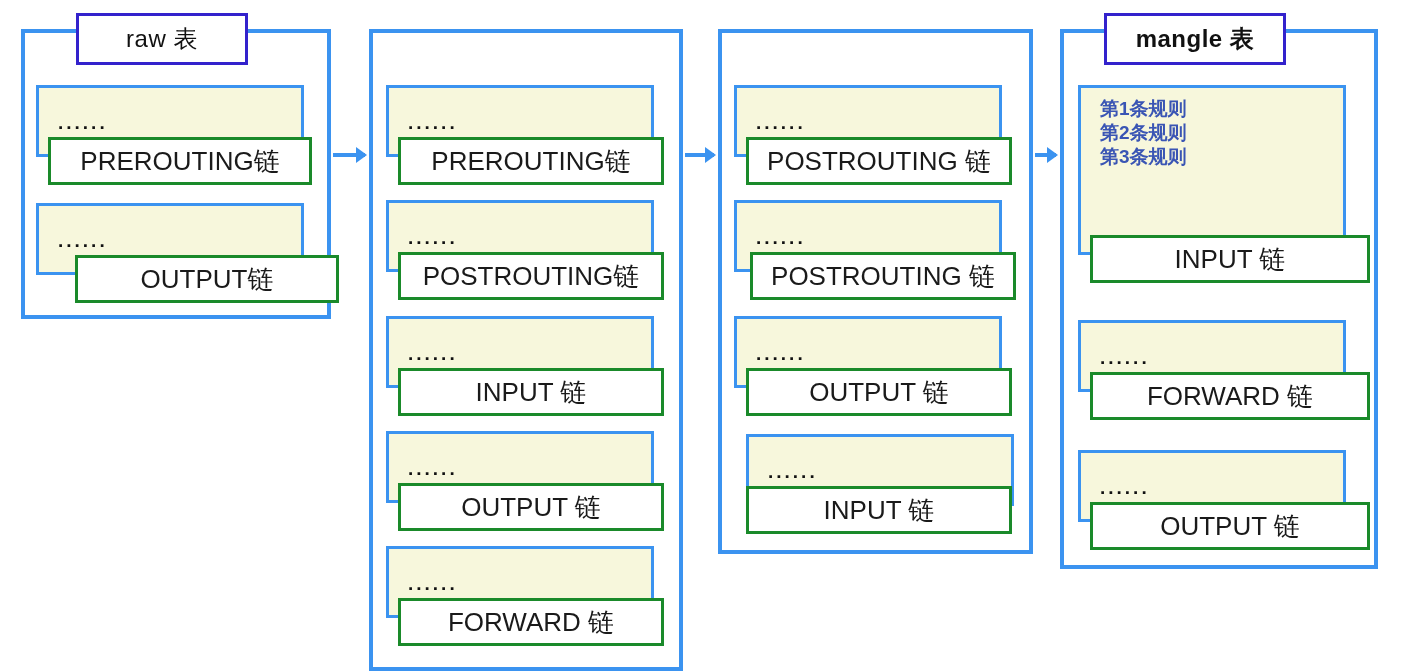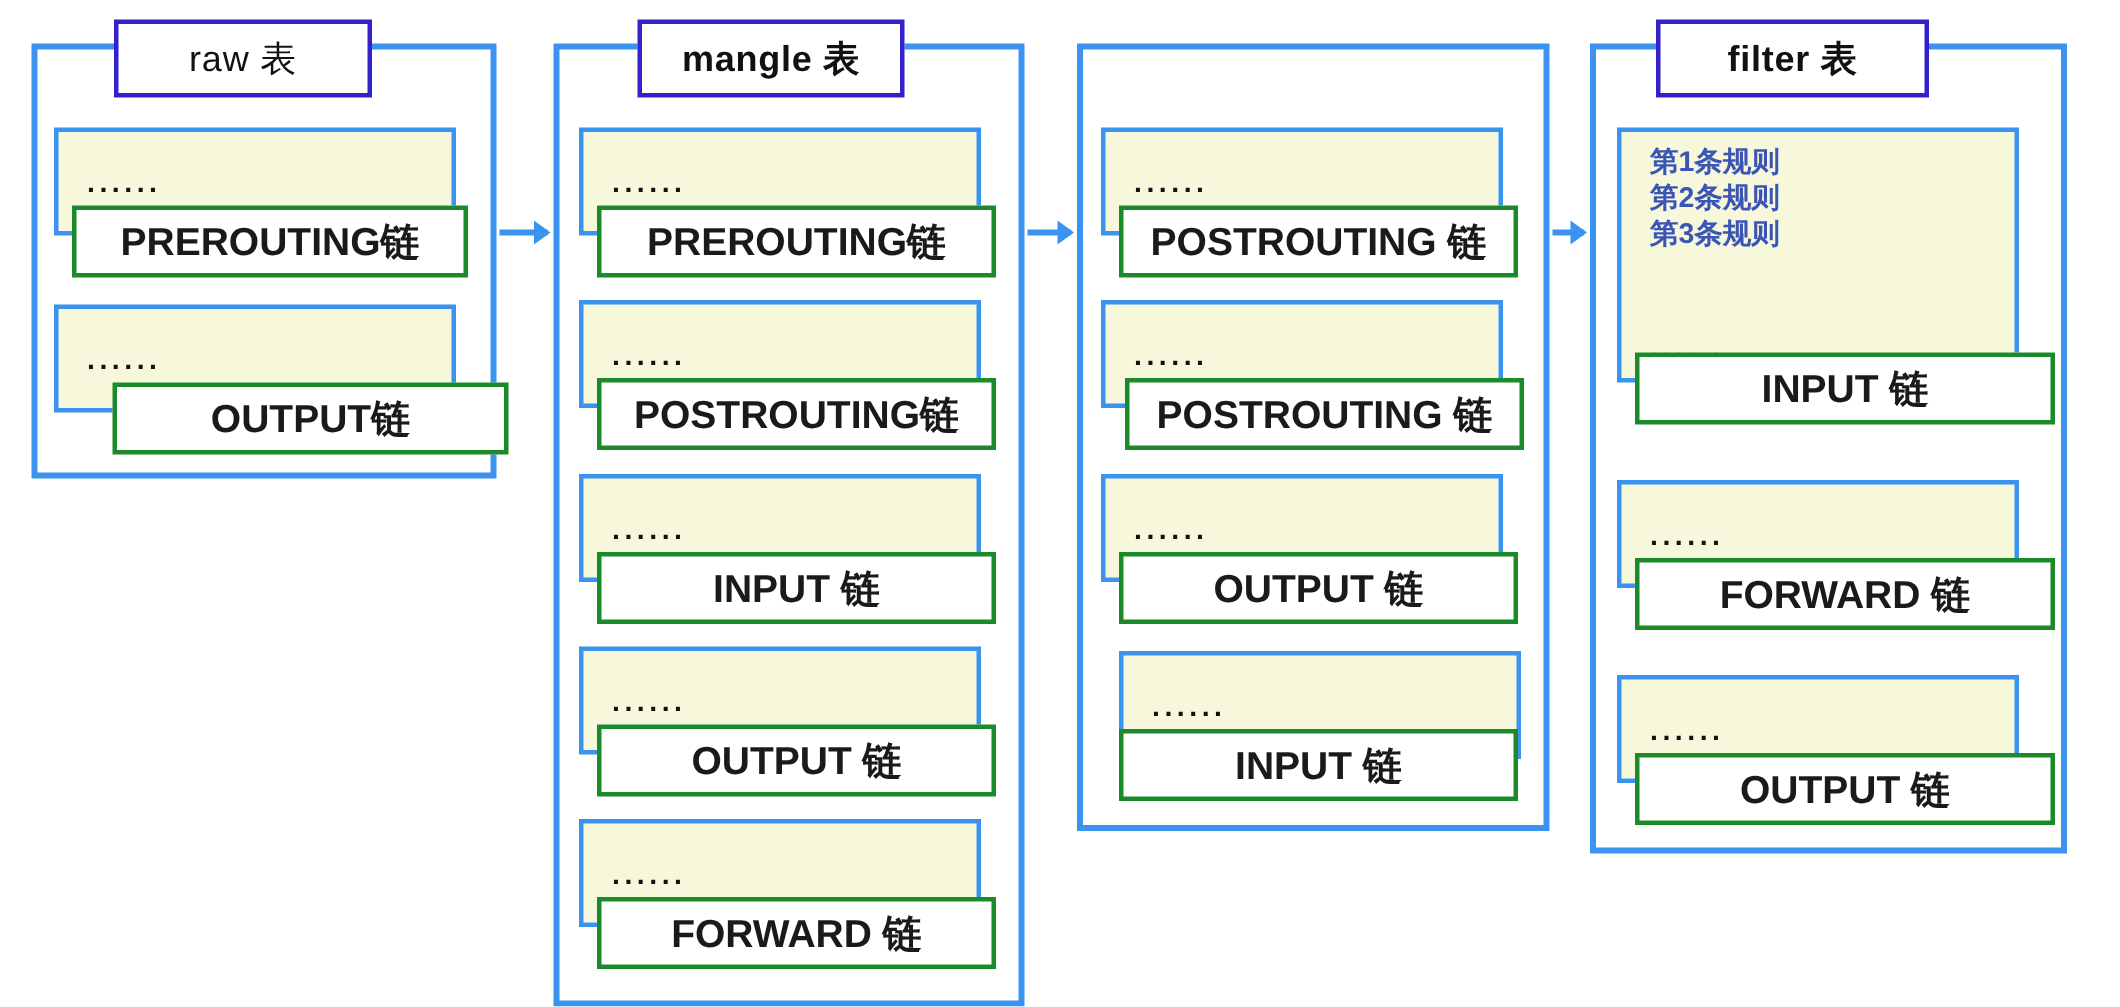--- a/index.html
+++ b/index.html
@@ -25,21 +25,21 @@
   .chain{position:absolute;z-index:3;}
   .chain .panel{position:absolute;left:0;top:0;box-sizing:border-box;
     border:3px solid #3b93f0;background:#f7f7dc;}
   .chain .dots{position:absolute;font-size:19px;font-weight:bold;
     color:#111;letter-spacing:3px;line-height:1;}
   .chain .rules{position:absolute;font-size:19px;line-height:24px;
     color:#3a55b4;font-weight:bold;white-space:pre-line;}
   .chain .namebox{position:absolute;box-sizing:border-box;
     border:3px solid #1a8a2a;background:#ffffff;
     display:flex;align-items:center;justify-content:center;
-    font-size:26px;color:#1a1a1a;z-index:4;font-weight:bold;}
+    font-size:26px;color:#1a1a1a;z-index:4;}
 
   
   .arrow{position:absolute;height:4px;background:#3b93f0;z-index:5;}
   .arrow:after{content:"";position:absolute;right:-2px;top:-6px;
     width:0;height:0;border-left:11px solid #3b93f0;
     border-top:8px solid transparent;border-bottom:8px solid transparent;}
 </style>
 </head>
 <body>
 
@@ -50,21 +50,20 @@
       <div class="panel" style="width: 268px; height: 72px;"></div>
       <div class="dots" style="left: 22px; top: 28px;">......</div>
       <div class="namebox" style="left: 12px; top: 52px; width: 264px; height: 48px;">PREROUTING链</div>
     </div>
     <div class="chain" style="left: 36px; top: 203px; width: 298px; height: 132px;">
       <div class="panel" style="width: 268px; height: 72px;"></div>
       <div class="dots" style="left: 22px; top: 28px;">......</div>
       <div class="namebox" style="left: 12px; top: 52px; width: 264px; height: 48px; margin-left: 27px;">OUTPUT链</div>
     </div>
     <div class="table-col" style="left: 369px; top: 29px; width: 314px; height: 642px;"></div>
-    <div class="table-title bold" style="left: 425px; top: 13px; width: 178px; height: 52px;">mangle 表</div>
     <div class="chain" style="left: 386px; top: 85px; width: 298px; height: 132px;">
       <div class="panel" style="width: 268px; height: 72px;"></div>
       <div class="dots" style="left: 22px; top: 28px;">......</div>
       <div class="namebox" style="left: 12px; top: 52px; width: 266px; height: 48px;">PREROUTING链</div>
     </div>
     <div class="chain" style="left: 386px; top: 200px; width: 298px; height: 132px;">
       <div class="panel" style="width: 268px; height: 72px;"></div>
       <div class="dots" style="left: 22px; top: 28px;">......</div>
       <div class="namebox" style="left: 12px; top: 52px; width: 266px; height: 48px;">POSTROUTING链</div>
     </div>
@@ -98,21 +97,21 @@
       <div class="panel" style="width: 268px; height: 72px;"></div>
       <div class="dots" style="left: 22px; top: 28px;">......</div>
       <div class="namebox" style="left: 12px; top: 52px; width: 266px; height: 48px;">OUTPUT 链</div>
     </div>
     <div class="chain" style="left: 746px; top: 434px; width: 298px; height: 132px;">
       <div class="panel" style="width: 268px; height: 72px;"></div>
       <div class="dots" style="left: 22px; top: 28px;">......</div>
       <div class="namebox" style="left: 0px; top: 52px; width: 266px; height: 48px;">INPUT 链</div>
     </div>
     <div class="table-col" style="left: 1060px; top: 29px; width: 318px; height: 540px;"></div>
-    <div class="table-title bold" style="left: 1104px; top: 13px; width: 182px; height: 52px;">filter 表</div>
+    <div class="table-title bold" style="left: 1104px; top: 13px; width: 182px; height: 52px;">mangle 表</div>
     <div class="chain" style="left: 1078px; top: 85px; width: 298px; height: 230px;">
       <div class="panel" style="width: 268px; height: 170px;"></div>
       <div class="rules" style="left: 22px; top: 12px;">第1条规则
 第2条规则
 第3条规则</div>
       <div class="dots" style="left: 22px; top: 138px;">......</div>
       <div class="namebox" style="left: 12px; top: 150px; width: 280px; height: 48px;">INPUT 链</div>
     </div>
     <div class="chain" style="left: 1078px; top: 320px; width: 298px; height: 132px;">
       <div class="panel" style="width: 268px; height: 72px;"></div>

